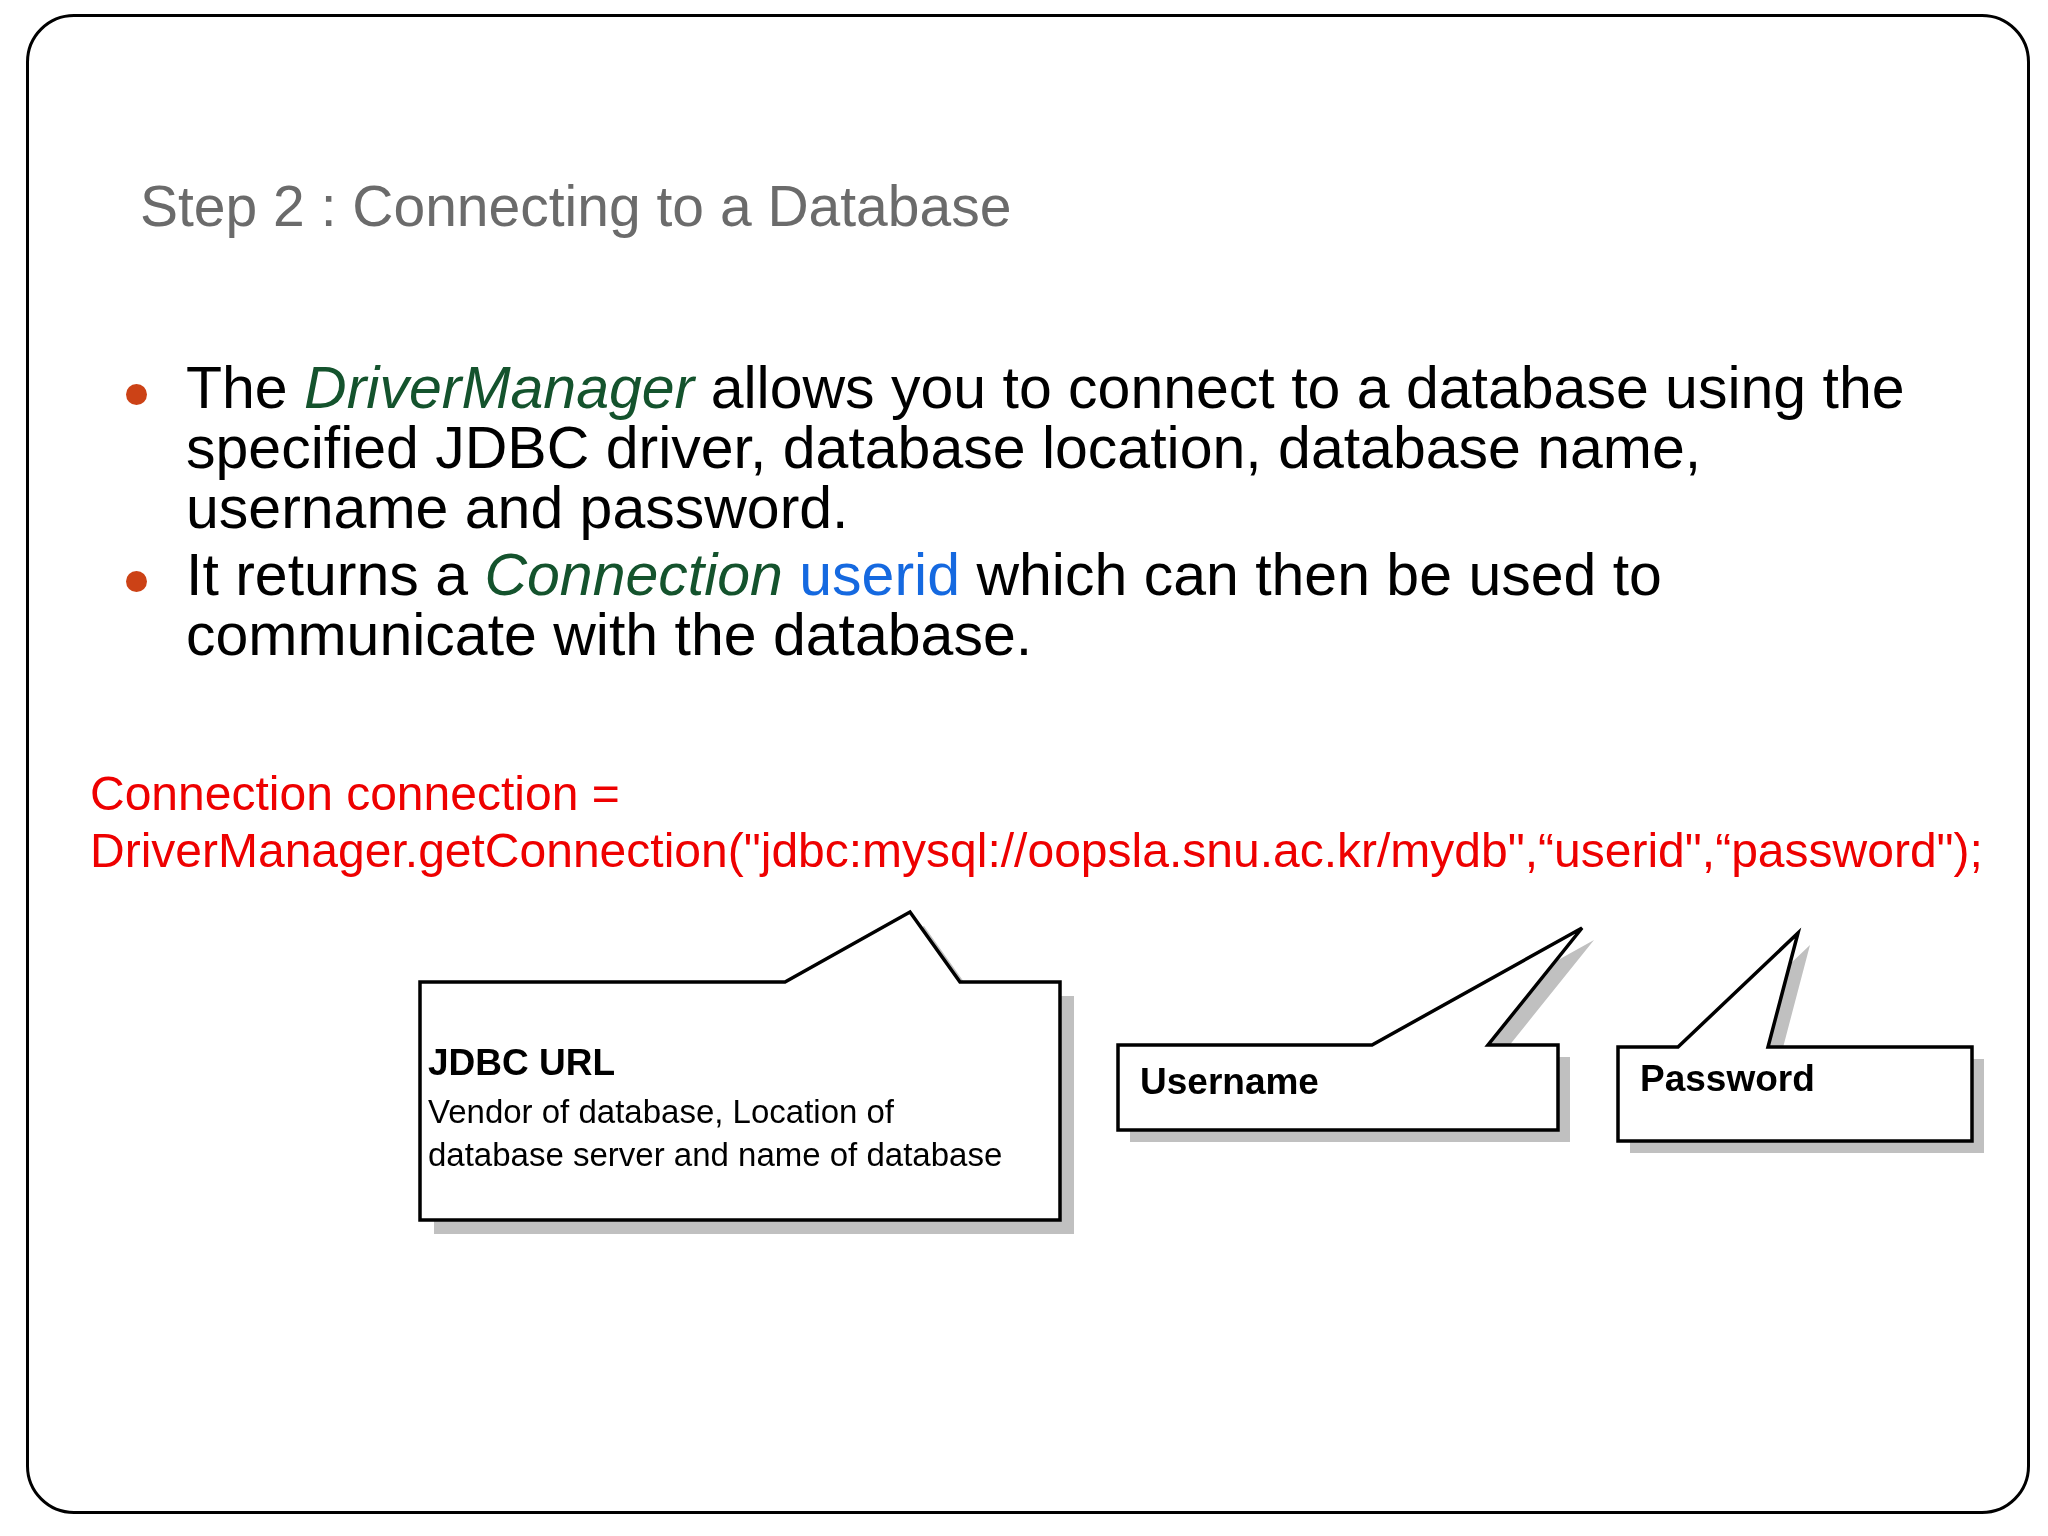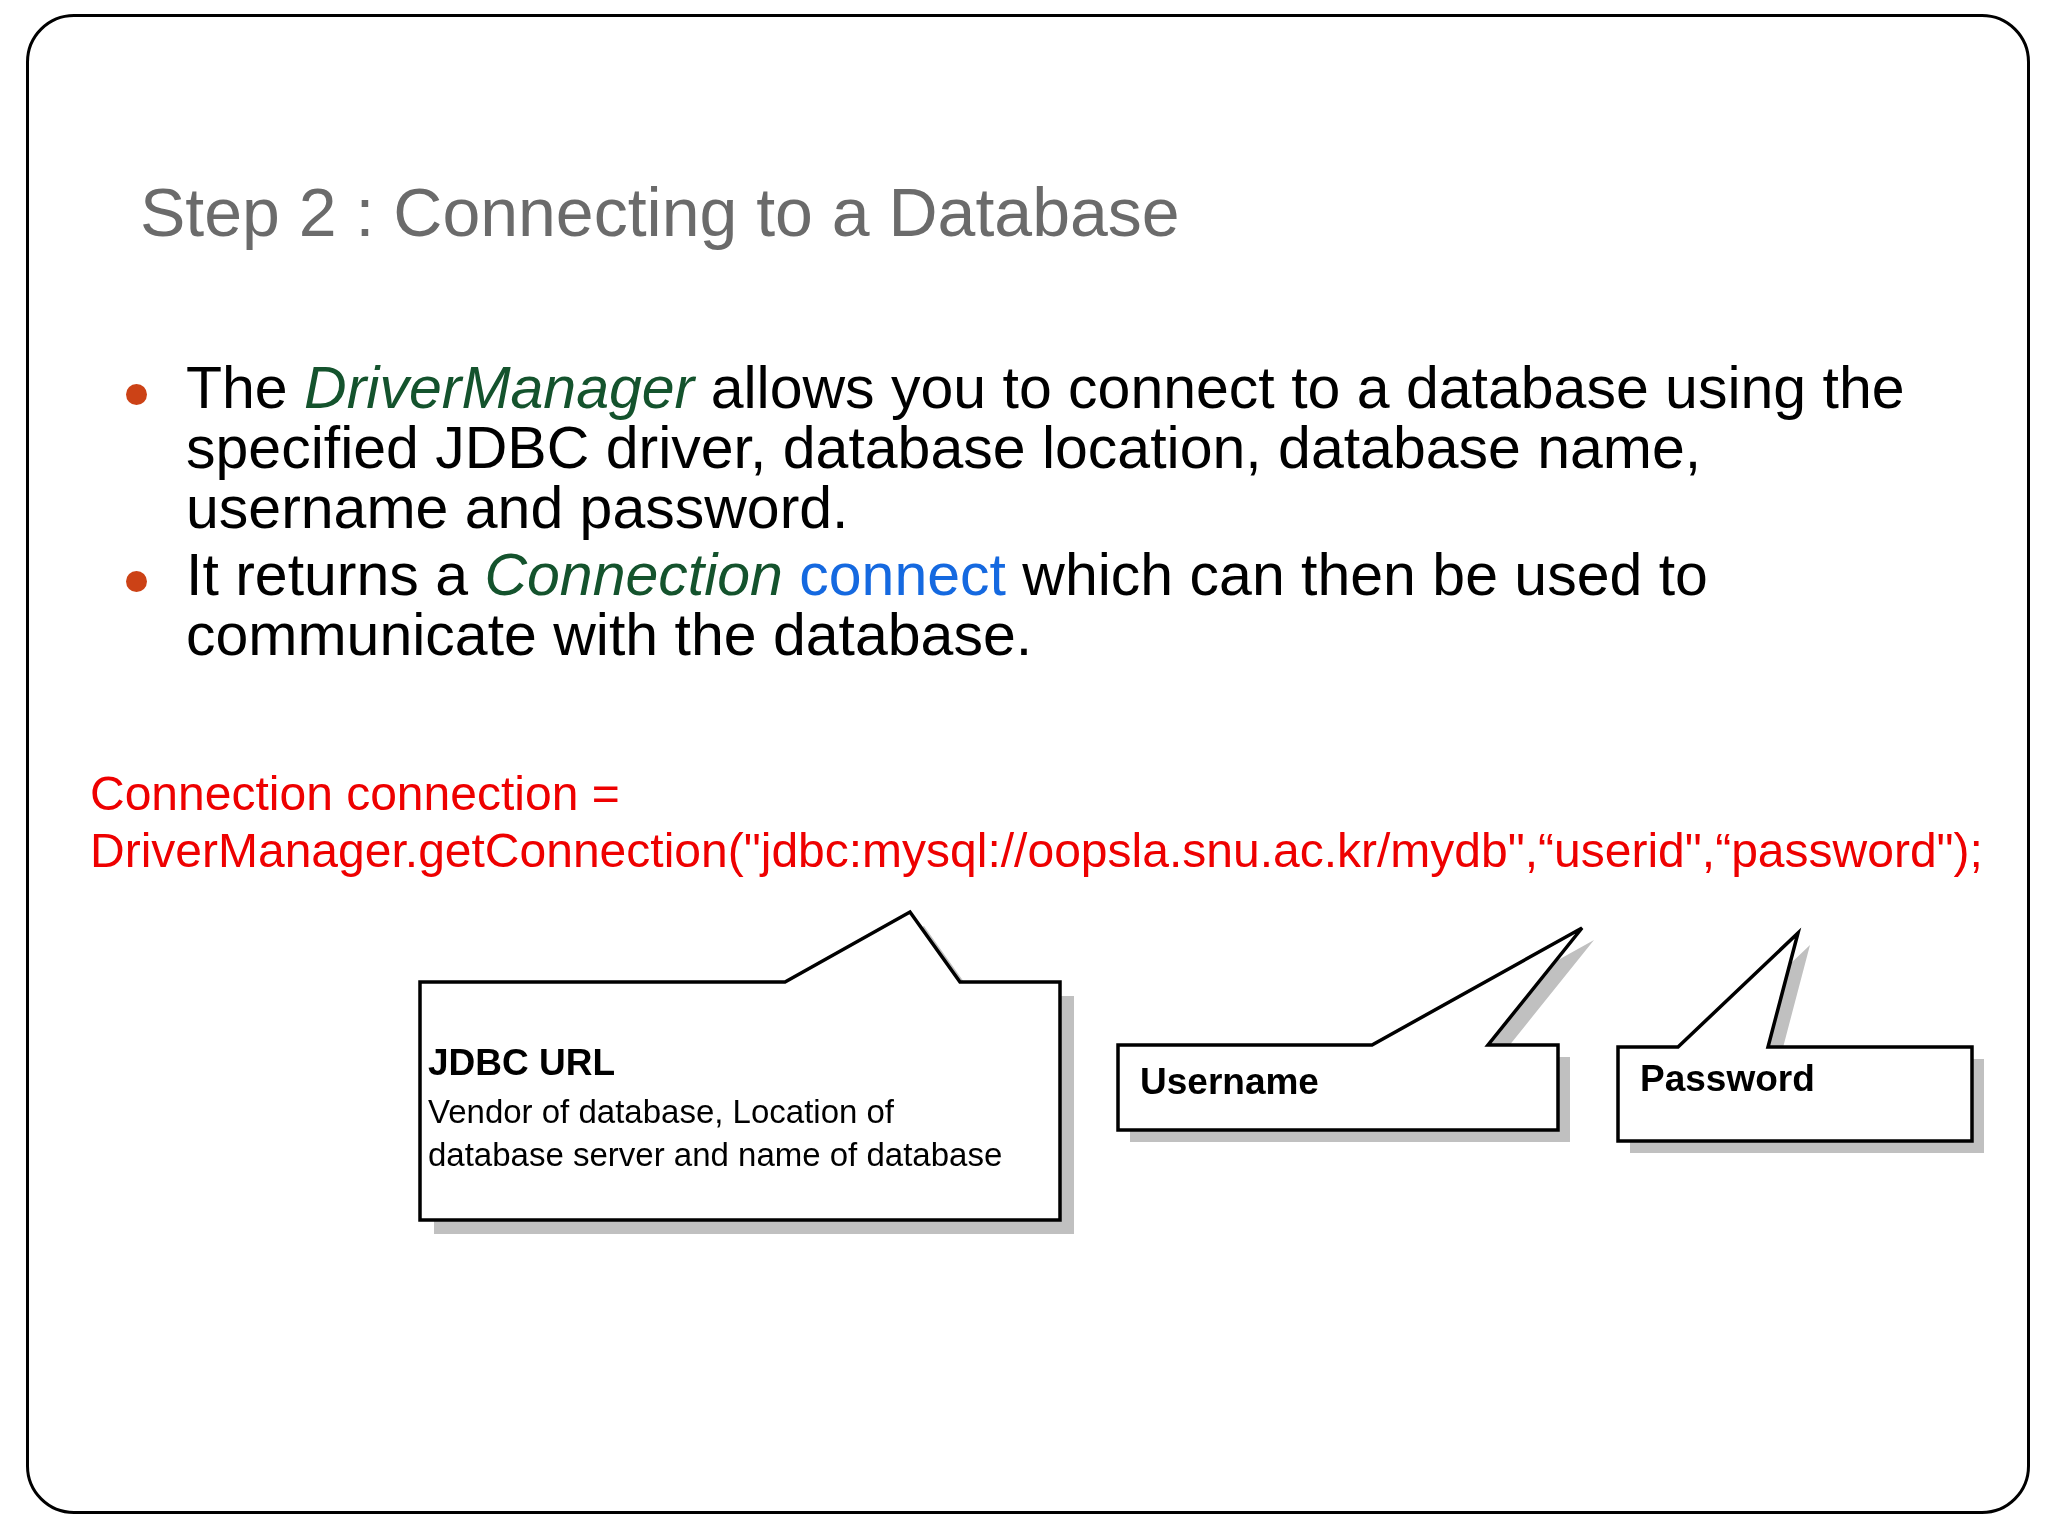--- a/index.html
+++ b/index.html
@@ -35,21 +35,21 @@
     background: transparent;
   }
 
   
   #title {
     position: absolute;
     left: 140px;
     top: 178px;
     width: 1780px;
     color: #6b6b6b;
-    font-size: 68px;
+    font-size: 57px;
     line-height: 1.0;
     font-weight: 400;
     letter-spacing: 0px;
     white-space: nowrap;
   }
 
   
   #bullets {
     position: absolute;
     left: 108px;
@@ -150,21 +150,21 @@
 
   <div id="bullets">
 
     <div class="bullet-row">
       <span class="bullet-dot"></span>
       <span class="bullet-text"><span>The </span><span class="kw-italic">DriverManager</span><span> allows you to connect to a database using the specified JDBC driver, database location, database name, username and password.</span></span>
     </div>
 
     <div class="bullet-row">
       <span class="bullet-dot"></span>
-      <span class="bullet-text"><span>It returns a </span><span class="kw-italic">Connection</span><span class="kw-plain"> connect</span><span> which can then be used to communicate with the database.</span></span>
+      <span class="bullet-text"><span>It returns a </span><span class="kw-italic">Connection</span><span class="kw-plain"> userid</span><span> which can then be used to communicate with the database.</span></span>
     </div>
 
   </div>
 
   <div id="code">
     <span class="code-line">Connection connection =</span>
     <span class="code-line">DriverManager.getConnection("jdbc:mysql://oopsla.snu.ac.kr/mydb",“userid",“password");</span>
   </div>
 
   <div class="callout" id="callout-jdbc">

